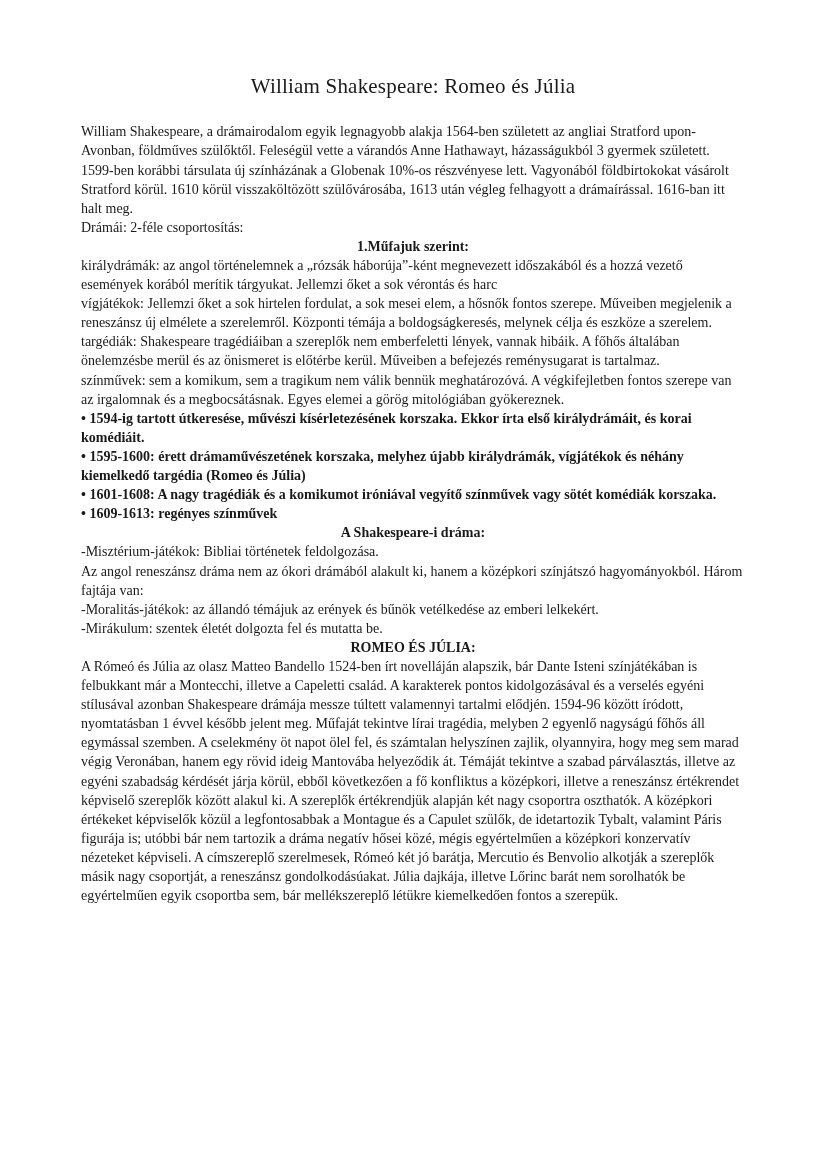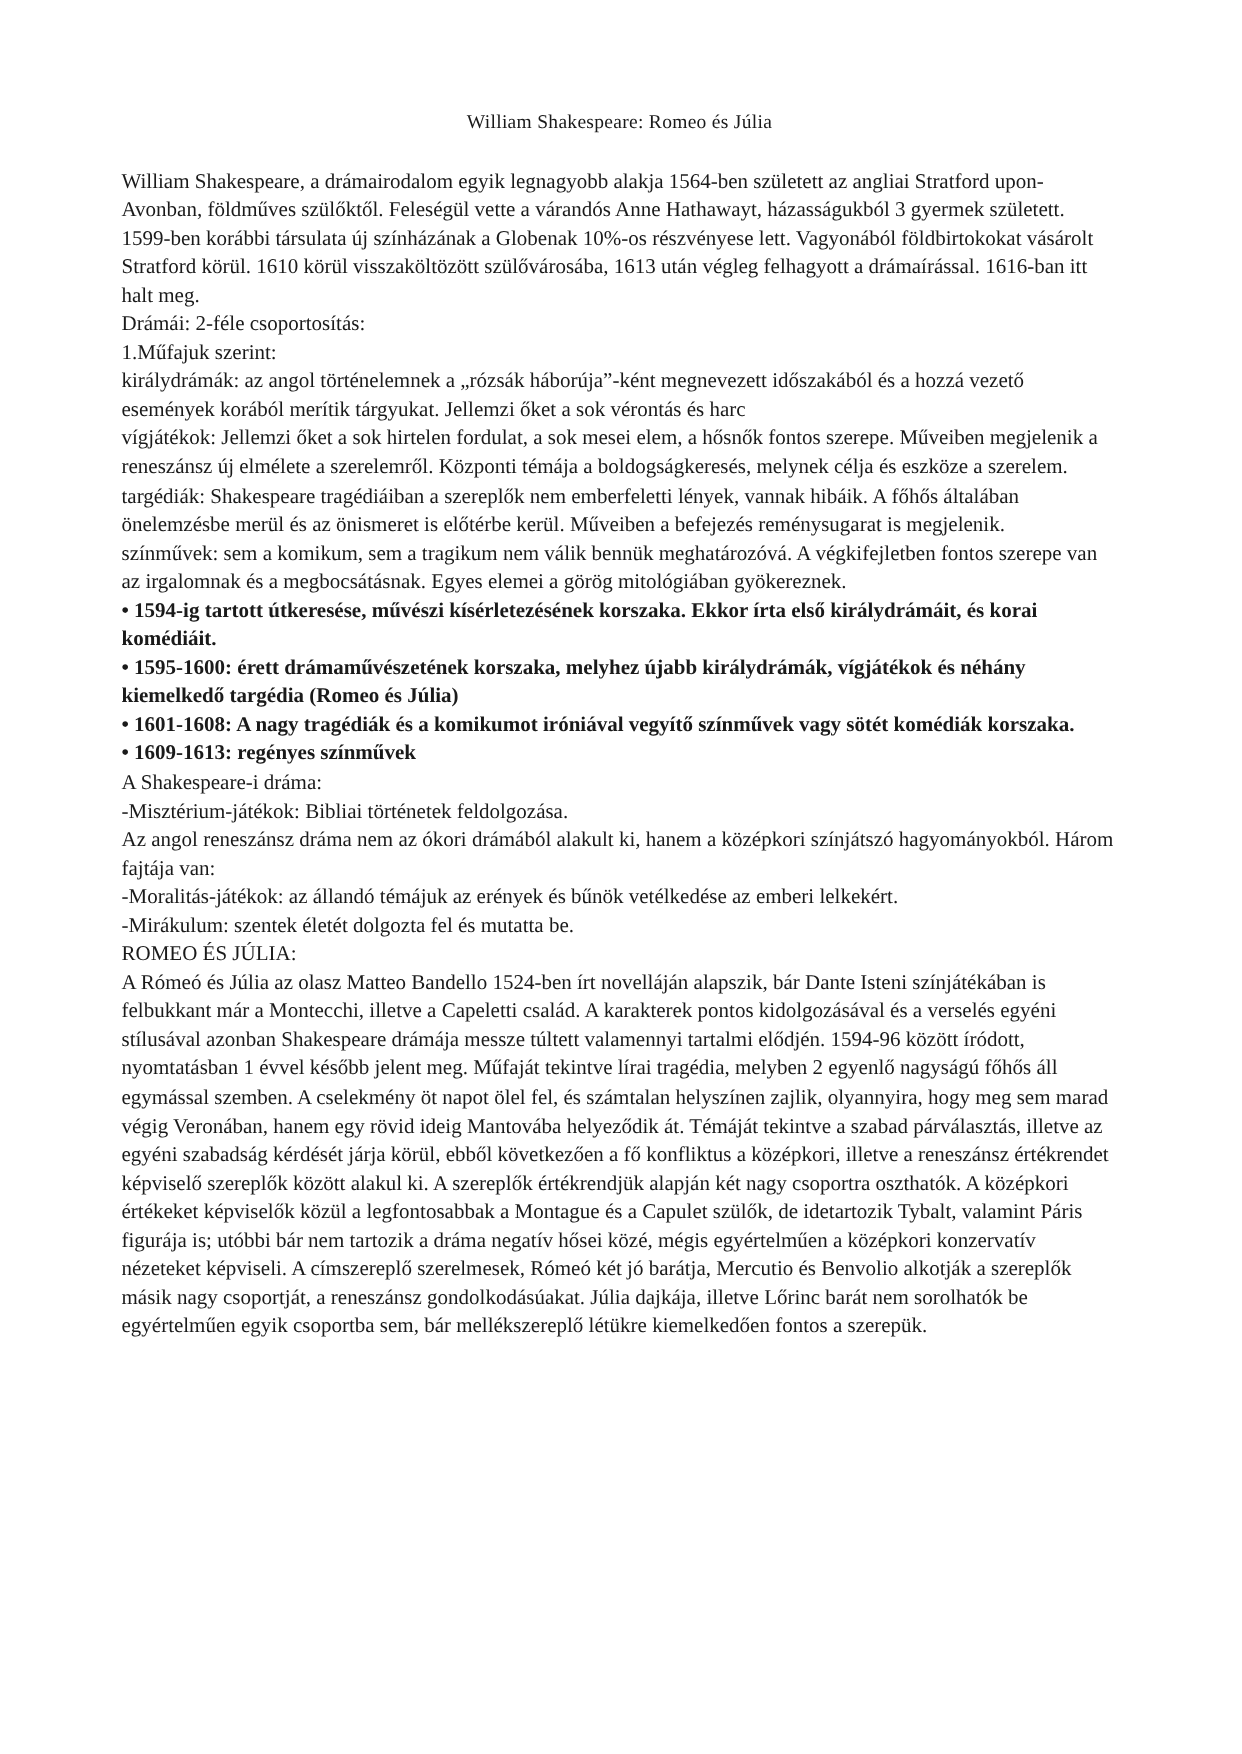--- a/index.html
+++ b/index.html
@@ -18,38 +18,39 @@
   .page {
     width: 828px;
     height: 1169px;
     box-sizing: border-box;
     padding: 72px 83px 0 81px;
     background: #ffffff;
     position: relative;
   }
   .doc-title {
     text-align: center;
-    font-size: 13px;
+    font-size: 21px;
     font-weight: normal;
     line-height: 1.35;
     margin: 0 0 22px 0;
     letter-spacing: 0.2px;
   }
   .body-block {
     font-size: 14px;
     line-height: 19.1px;
     text-align: left;
   }
   p.para {
     margin: 0;
     text-align: left;
   }
   p.heading {
     margin: 0;
-    font-weight: normal;
+    font-weight: bold;
+    text-align: center;
   }
   p.bullet {
     margin: 0;
     font-weight: bold;
   }
   .flow > * {
     margin: 0;
   }
 </style>
 </head>
@@ -58,21 +59,21 @@
 <div class="page">
 
   <h1 class="doc-title">William Shakespeare: Romeo és Júlia</h1>
 
   <div class="body-block flow" id="doc-body">
       <p class="para">William Shakespeare, a drámairodalom egyik legnagyobb alakja 1564-ben született az angliai Stratford upon-Avonban, földműves szülőktől. Feleségül vette a várandós Anne Hathawayt, házasságukból 3 gyermek született. 1599-ben korábbi társulata új színházának a Globenak 10%-os részvényese lett. Vagyonából földbirtokokat vásárolt Stratford körül. 1610 körül visszaköltözött szülővárosába, 1613 után végleg felhagyott a drámaírással. 1616-ban itt halt meg.</p>
       <p class="para">Drámái: 2-féle csoportosítás:</p>
       <p class="heading">1.Műfajuk szerint:</p>
       <p class="para">királydrámák: az angol történelemnek a „rózsák háborúja”-ként megnevezett időszakából és a hozzá vezető események korából merítik tárgyukat. Jellemzi őket a sok vérontás és harc</p>
       <p class="para">vígjátékok: Jellemzi őket a sok hirtelen fordulat, a sok mesei elem, a hősnők fontos szerepe. Műveiben megjelenik a reneszánsz új elmélete a szerelemről. Központi témája a boldogságkeresés, melynek célja és eszköze a szerelem.</p>
-      <p class="para">targédiák: Shakespeare tragédiáiban a szereplők nem emberfeletti lények, vannak hibáik. A főhős általában önelemzésbe merül és az önismeret is előtérbe kerül. Műveiben a befejezés reménysugarat is megjelenik.</p>
+      <p class="para">targédiák: Shakespeare tragédiáiban a szereplők nem emberfeletti lények, vannak hibáik. A főhős általában önelemzésbe merül és az önismeret is előtérbe kerül. Műveiben a befejezés reménysugarat is tartalmaz.</p>
       <p class="para">színművek: sem a komikum, sem a tragikum nem válik bennük meghatározóvá. A végkifejletben fontos szerepe van az irgalomnak és a megbocsátásnak. Egyes elemei a görög mitológiában gyökereznek.</p>
       <p class="bullet">• 1594-ig tartott útkeresése, művészi kísérletezésének korszaka. Ekkor írta első királydrámáit, és korai komédiáit.</p>
       <p class="bullet">• 1595-1600: érett drámaművészetének korszaka, melyhez újabb királydrámák, vígjátékok és néhány kiemelkedő targédia (Romeo és Júlia)</p>
       <p class="bullet">• 1601-1608: A nagy tragédiák és a komikumot iróniával vegyítő színművek vagy sötét komédiák korszaka.</p>
       <p class="bullet">• 1609-1613: regényes színművek</p>
       <p class="heading">A Shakespeare-i dráma:</p>
       <p class="para">-Misztérium-játékok: Bibliai történetek feldolgozása.</p>
       <p class="para">Az angol reneszánsz dráma nem az ókori drámából alakult ki, hanem a középkori színjátszó hagyományokból. Három fajtája van:</p>
       <p class="para">-Moralitás-játékok: az állandó témájuk az erények és bűnök vetélkedése az emberi lelkekért.</p>
       <p class="para">-Mirákulum: szentek életét dolgozta fel és mutatta be.</p>

